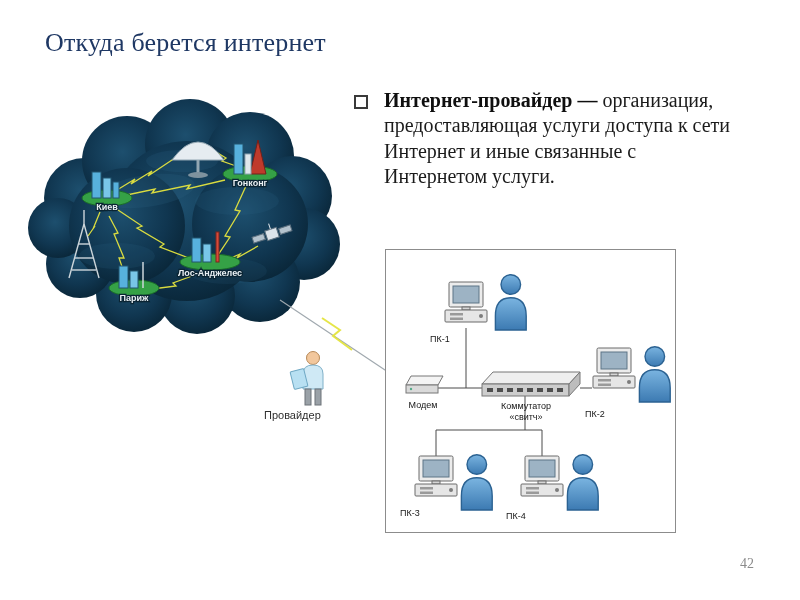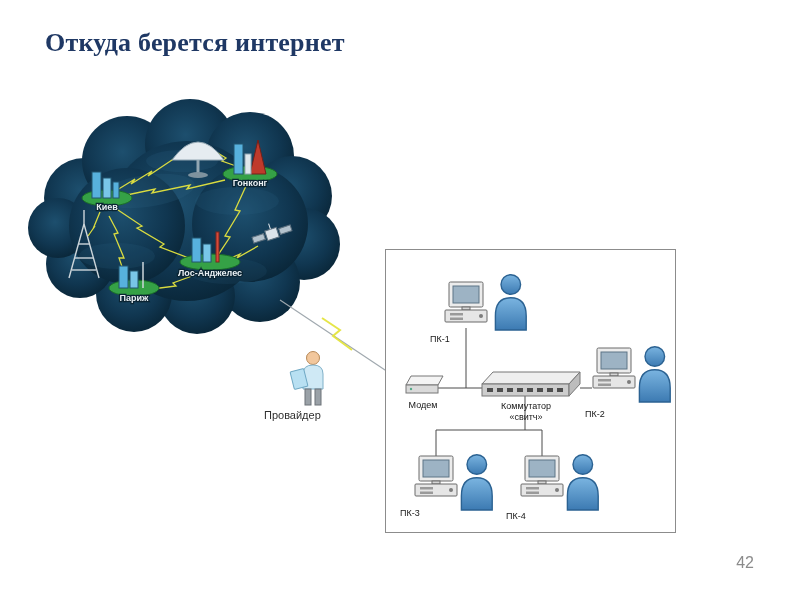--- a/index.html
+++ b/index.html
@@ -1,39 +1,43 @@
 <!DOCTYPE html>
 <html><head>
 <meta charset="utf-8">
 <style>
   html,body{margin:0;padding:0;background:#ffffff;}
   .slide{position:relative;width:800px;height:600px;background:#ffffff;overflow:hidden;font-family:"Liberation Serif",serif;}
-  .title{position:absolute;left:45px;top:28px;margin:0;font-size:26px;font-weight:bold;color:#1f3864;letter-spacing:.2px;text-align:right;}
+  .title{position:absolute;left:45px;top:28px;margin:0;font-size:26px;font-weight:normal;color:#1f3864;letter-spacing:.2px;text-align:right;}
   .bullet-block{position:absolute;left:354px;top:88px;width:400px;display:flex;align-items:flex-start;}
   .bullet-square{width:10px;height:10px;border:2px solid #3a3a3a;margin:7px 16px 0 0;flex:none;}
   .bullet-text{margin:0;width:352px;font-size:20px;line-height:1.27;color:#1b1b1b;}
   .bullet-text b{color:#0f0f0f;}
-  .page-number{position:absolute;right:46px;bottom:28px;font-family:Liberation Sans, sans-serif;font-size:16px;color:#8b8b8b;}
+  .page-number{position:absolute;right:46px;bottom:28px;font-family:Liberation Serif, serif;font-size:14px;color:#8b8b8b;}
   .cloud-svg{position:absolute;left:22px;top:86px;}
   .overlay-svg{position:absolute;left:0;top:0;pointer-events:none;}
   .provider-svg{position:absolute;left:288px;top:349px;}
   .provider-label{position:absolute;left:264px;top:409px;width:88px;font-family:"Liberation Sans",sans-serif;font-size:11px;color:#2f2f2f;}
   .network-box{position:absolute;left:385px;top:249px;width:291px;height:284px;border:1px solid #8c8c8c;background:#fff;box-sizing:border-box;}
   .cloud-label{font-family:"Liberation Sans",sans-serif;font-size:9px;font-weight:bold;fill:#eaf0f4;stroke:#0a2433;stroke-width:2.4px;paint-order:stroke;text-anchor:middle;}
   .diagram-label{font-family:"Liberation Sans",sans-serif;font-size:9px;fill:#161616;}
   .bolt{fill:none;stroke:#e4e43e;stroke-width:1.3;opacity:.95;}
   .netline{stroke:#4a4a4a;stroke-width:1;fill:none;}
 </style>
 </head>
 <body>
 
 <div class="slide">
 
   <h1 class="title">Откуда берется интернет</h1>
 
+  <div class="bullet-block">
+    <span class="bullet-square"></span>
+    <p class="bullet-text"><b>Интернет-провайдер —</b><span> организация, предоставляющая услуги доступа к сети Интернет и иные связанные с Интернетом услуги.</span></p>
+  </div>
 
   <svg class="cloud-svg" width="322" height="252" viewBox="0 0 322 252">
     <defs>
       <radialGradient id="cg" cx="45%" cy="40%" r="72%">
         <stop offset="0%" stop-color="#1d4f6e"></stop>
         <stop offset="55%" stop-color="#103650"></stop>
         <stop offset="100%" stop-color="#07202f"></stop>
       </radialGradient>
     </defs>
     <g fill="url(#cg)">

